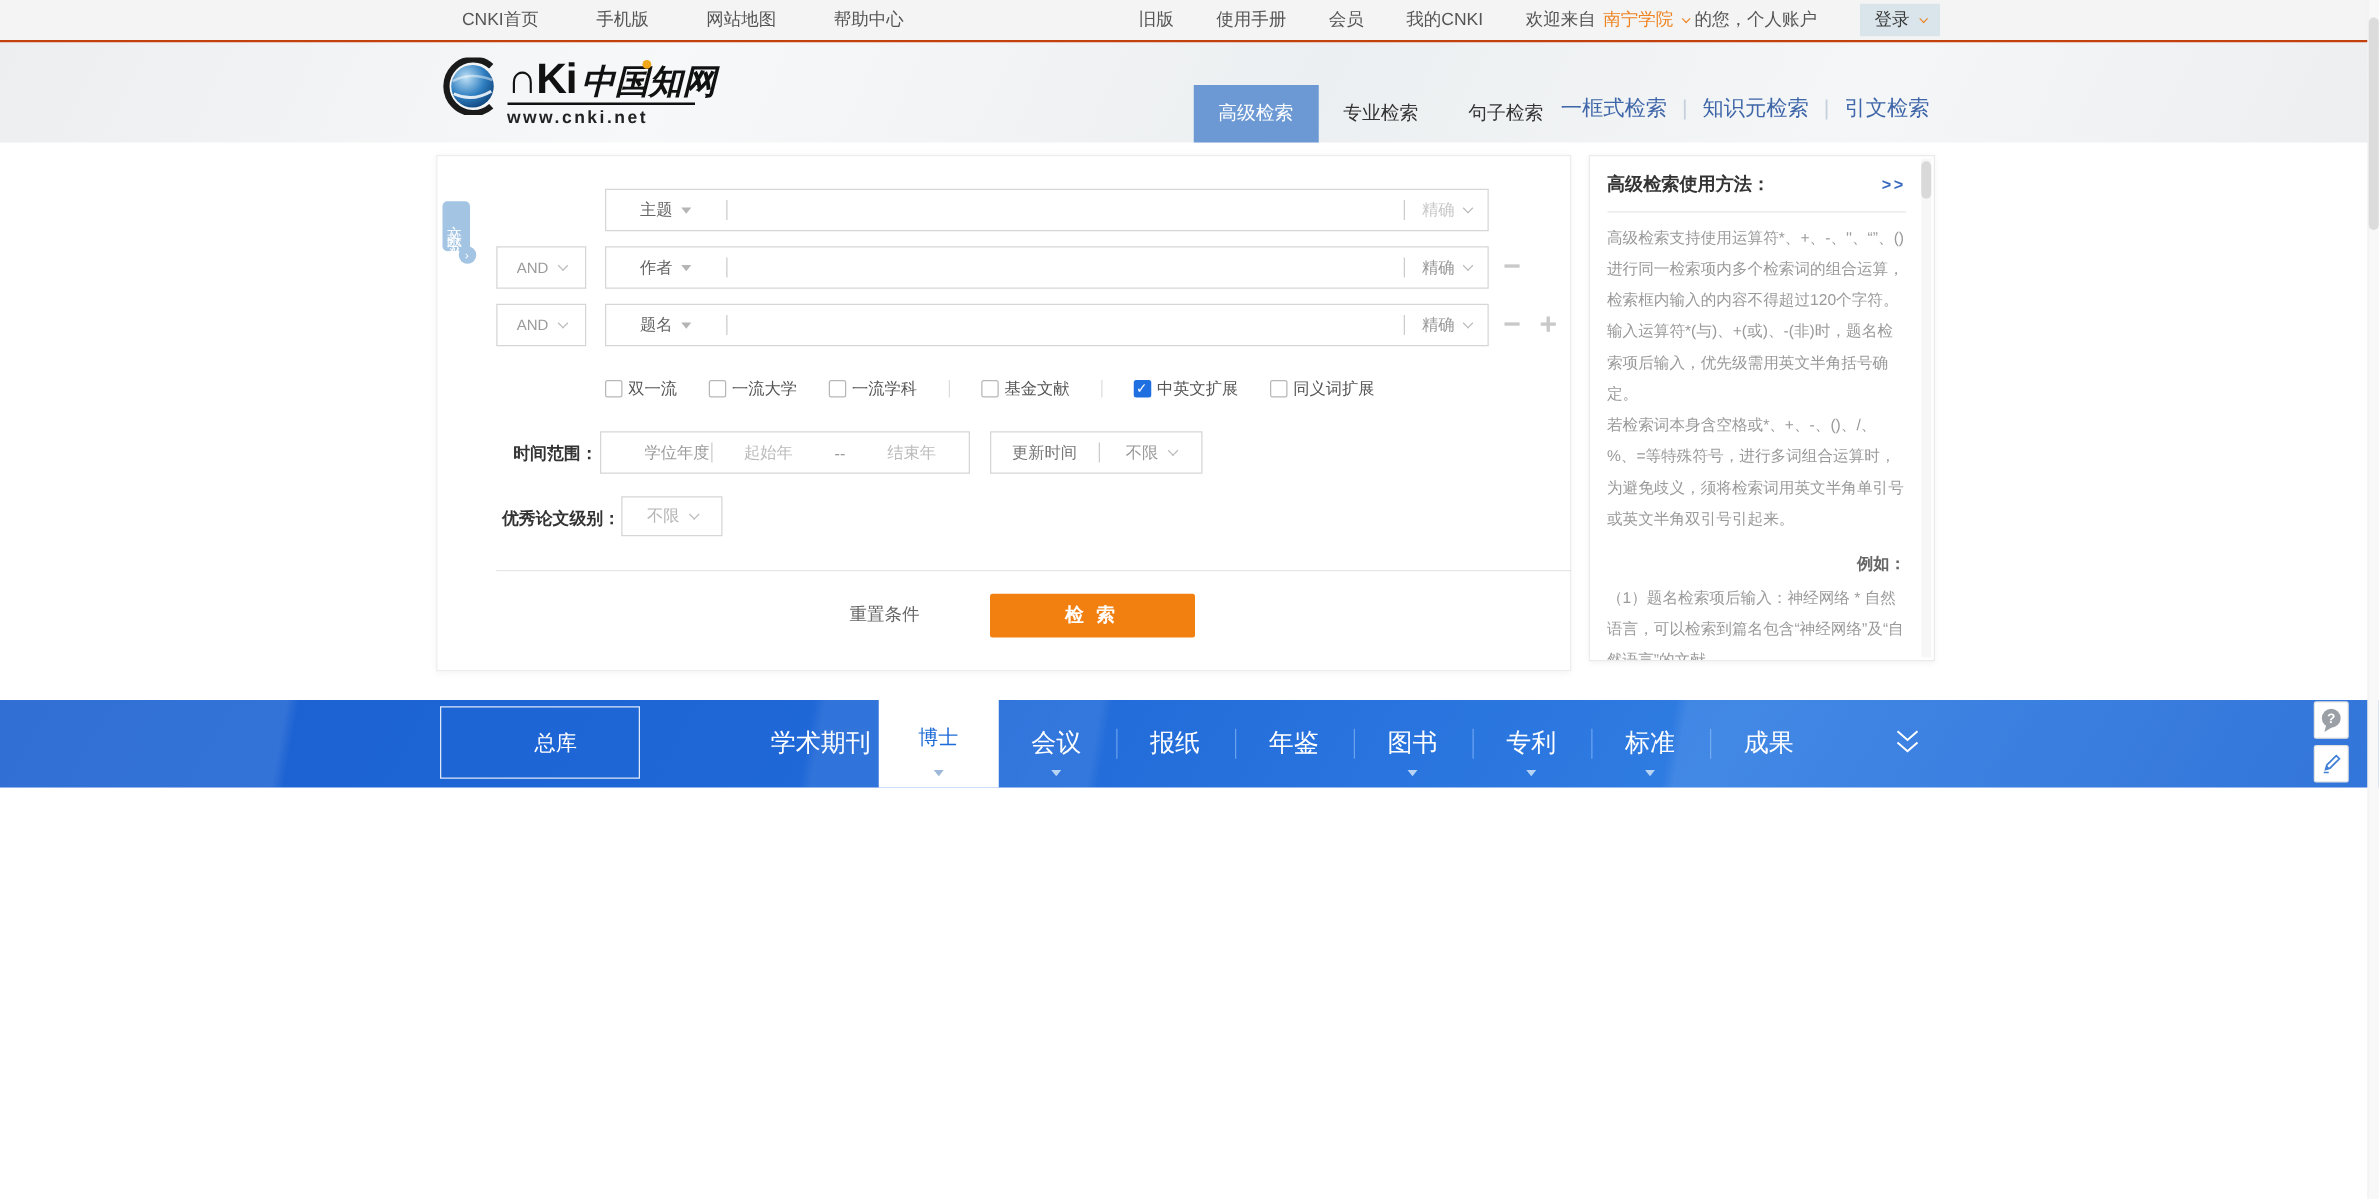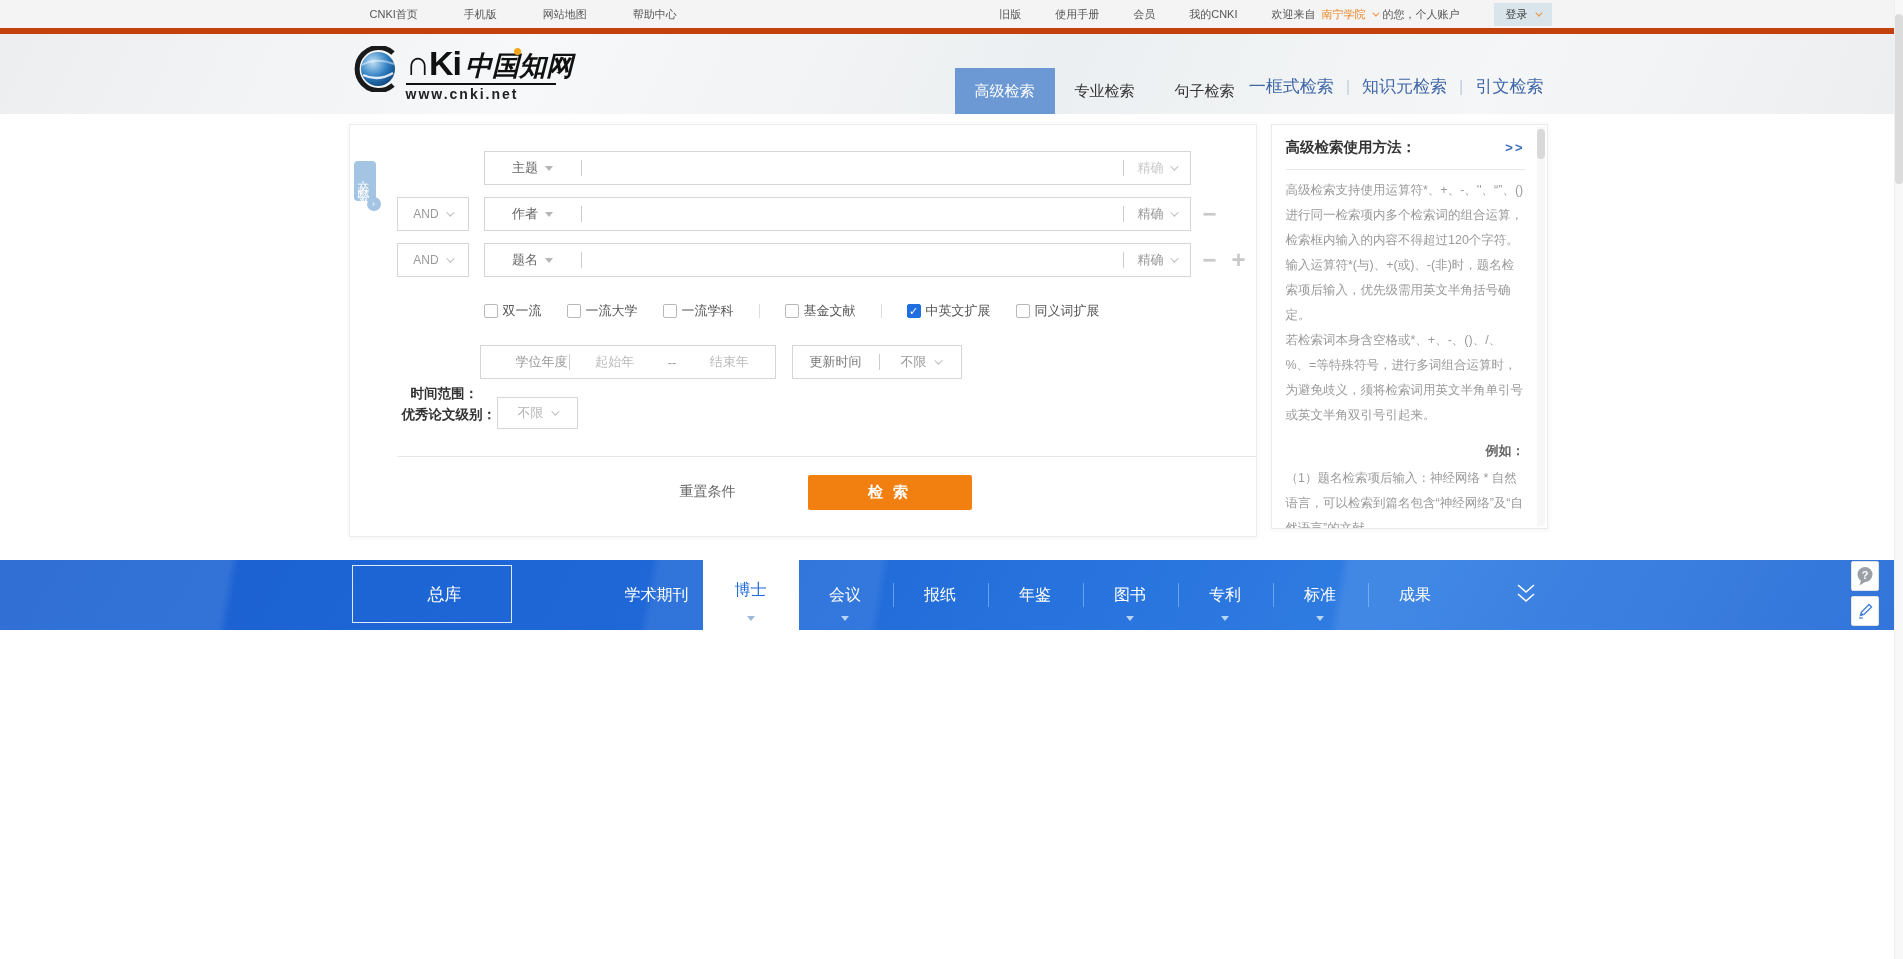--- a/index.html
+++ b/index.html
@@ -1,21 +1,21 @@
 <!DOCTYPE html>
 <html><head>
 <meta charset="utf-8">
 <style>
   * { box-sizing: border-box; margin: 0; padding: 0; }
   html,body { width:1903px; height:959px; background:#fff; overflow:hidden;
     font-family:"Liberation Sans","DejaVu Sans",sans-serif; color:#333; }
   .container { width:1200px; margin:0 auto; position:relative; height:100%; }
 
   
-  .topbar { height:34px; background:#f4f4f4; border-bottom:6px solid #c2410c; font-size:11px; color:#555; }
+  .topbar { height:34px; background:#f4f4f4; border-bottom:2px solid #c2410c; font-size:14px; color:#555; }
   .topbar .container { display:flex; align-items:center; }
   .topbar-left { display:flex; gap:46px; padding-left:18px; }
   .topbar-left span { cursor:pointer; }
   .topbar-right { margin-left:auto; display:flex; align-items:center; gap:34px; }
   .welcome { display:flex; align-items:center; gap:6px; }
   .inst { color:#ee8322; }
   .login-btn { background:#d9e5ea; color:#3a3a3a; padding:4px 12px; display:flex; align-items:center; gap:7px; cursor:pointer; }
   .chev { display:inline-block; width:6px; height:6px; border-right:1px solid #bbb; border-bottom:1px solid #bbb; transform:rotate(45deg) translateY(-2px); }
   .chev.orange { border-color:#ee8322; }
   .chev.small { width:5px; height:5px; }
@@ -60,38 +60,38 @@
   .op-minus { left:719px; } .op-plus { left:748px; }
 
   .cbrow { position:absolute; left:134px; top:177px; display:flex; align-items:center; gap:25px; font-size:13px; color:#555; }
   .cb { display:flex; align-items:center; gap:5px; cursor:pointer; }
   .cb-box { width:14px; height:14px; border:1px solid #b8b8b8; background:#fff; border-radius:2px;
     font-size:11px; line-height:13px; text-align:center; color:transparent; }
   .cb.checked .cb-box { background:#1f6fe0; border-color:#1f6fe0; color:#fff; }
   .cb-sep { width:1px; height:14px; background:#ddd; }
 
   .flabel { position:absolute; font-size:13.5px; font-weight:bold; color:#333; }
-  .time-label { left:61px; top:229px;margin-top:31px; }
+  .time-label { left:61px; top:229px; }
   .level-label { left:52px; top:281px; }
   .tbox { position:absolute; border:1px solid #d6d6d6; height:34px; display:flex; align-items:center; background:#fff; }
   .tbox1 { left:130px; top:220px; width:296px; }
   .tbox2 { left:442px; top:220px; width:170px; }
   .tbox .seg { display:flex; align-items:center; justify-content:center; font-size:13px; }
   .deg { width:88px; color:#999; cursor:pointer;padding-left:34px; }
   .yr { flex:1; color:#bbb; cursor:text; }
   .dash { width:24px; color:#999; }
   .upd { width:86px; color:#777; }
   .nolim { flex:1; color:#999; gap:7px; cursor:pointer; }
   .lbox { left:147px; top:272px; width:81px; height:32px; }
   .lbox .seg { flex:1; color:#b5b5b5; gap:7px; cursor:pointer; }
 
   .form-divider { position:absolute; left:47px; top:331px; width:860px; height:1px; background:#e7e7e7; }
   .reset-link { position:absolute; left:330px; top:358px; font-size:14px; color:#666; cursor:pointer; }
   .search-btn { position:absolute; left:442px; top:350px; width:164px; height:35px; background:#f28011; color:#fff;
-    font-size:15px; font-weight:bold; letter-spacing:3px; border:none; border-radius:2px; cursor:pointer;margin-left:16px; }
+    font-size:15px; font-weight:bold; letter-spacing:3px; border:none; border-radius:2px; cursor:pointer; }
 
   
   .help { position:absolute; left:919px; top:10px; width:277px; height:405px; background:#fff;
     border:1px solid #ebebeb; box-shadow:0 1px 5px rgba(0,0,0,0.05); overflow:hidden; padding:13px 22px 0 14px; }
   .help-title-row { display:flex; align-items:center; justify-content:space-between; }
   .help-title { font-size:14.5px; font-weight:bold; color:#333; }
   .help-more { font-size:13px; font-weight:bold; color:#3a6bbf; letter-spacing:2px; cursor:pointer; }
   .help-hr { height:1px; background:#e8e8e8; margin:12px 0 8px; }
   .help p { font-size:12.5px; color:#9a9a9a; line-height:25px; }
   .help .ex-label { font-size:13px; color:#666; font-weight:bold; margin:14px 0 6px;text-align:right; }
@@ -100,21 +100,21 @@
 
   
   .nav { height:70px; position:relative;
     background-image:
       linear-gradient(100deg, rgba(255,255,255,0.10) 12%, rgba(255,255,255,0) 12.5%, rgba(255,255,255,0) 34%, rgba(255,255,255,0.08) 34.5%, rgba(255,255,255,0.08) 46%, rgba(255,255,255,0) 46.5%, rgba(255,255,255,0) 70%, rgba(255,255,255,0.09) 70.5%),
       linear-gradient(120deg,#1a5fd0 0%,#2069d8 40%,#2f7ce2 72%,#1e67d6 100%);
   }
   .nav .container { color:#fff; }
   .nav-zongku { position:absolute; left:0; top:5px; width:160px; height:58px; border:1px solid rgba(255,255,255,0.85);
     display:flex; align-items:center; justify-content:center; font-size:17px; cursor:pointer;padding-left:26px; }
-  .nav-item { position:absolute; top:0; height:70px; line-height:70px; text-align:center; font-size:16px; cursor:pointer; }
+  .nav-item { position:absolute; top:0; height:70px; line-height:70px; text-align:center; font-size:20px; cursor:pointer; }
   .nav-xueshu { left:240px; width:130px; }
   .nav-active { position:absolute; left:351px; top:0; width:96px; height:70px; background:#fff; color:#1f6bd9;
     text-align:center; cursor:pointer; }
   .nav-active .lbl { display:block; margin-top:20px; font-size:16px; }
   .nav-arrow { position:absolute; bottom:9px; left:50%; transform:translateX(-50%);
     width:0; height:0; border-left:4px solid transparent; border-right:4px solid transparent; border-top:5px solid #b8d4f4; }
   .nav-active .nav-arrow { border-top-color:#9db8d8; }
   .nav-sep { position:absolute; top:23px; width:1px; height:24px; background:rgba(160,200,255,0.55); }
   .nav-expand { position:absolute; left:1160px; top:22px; cursor:pointer; }
 

